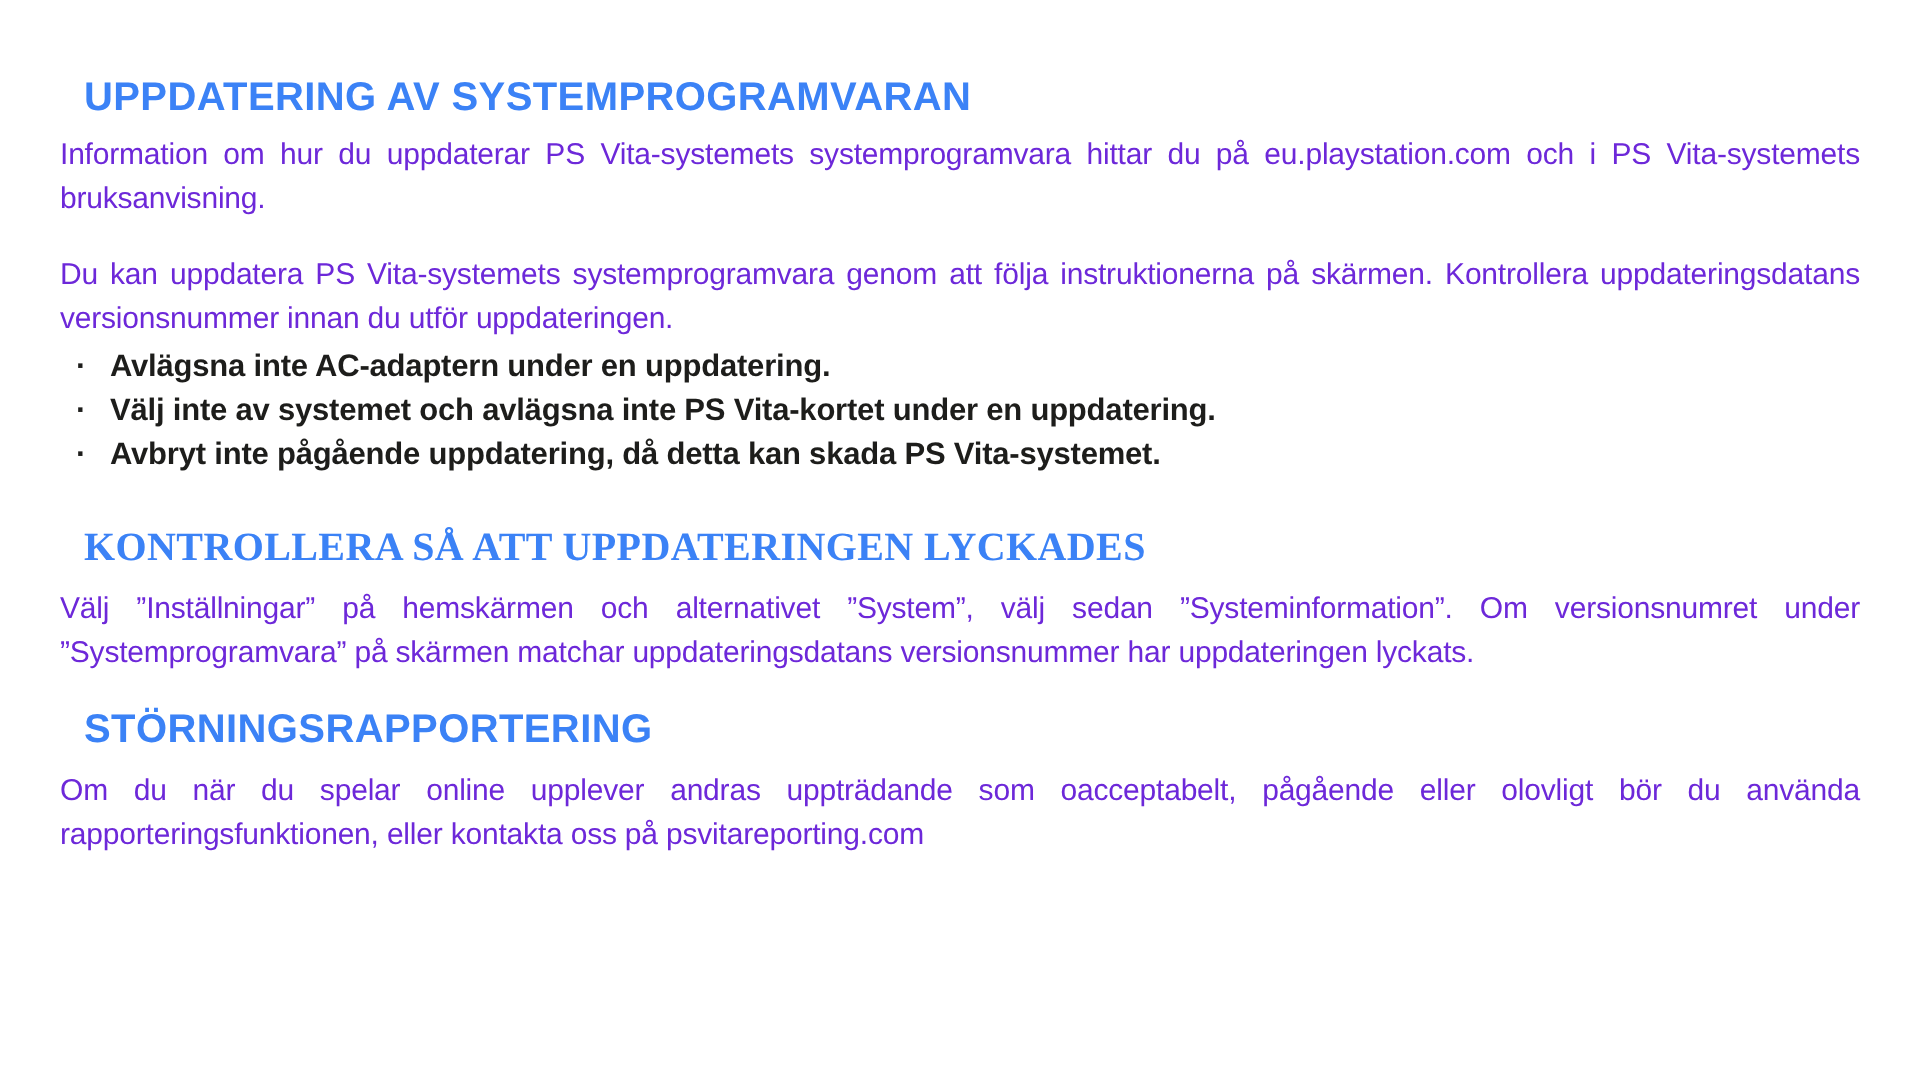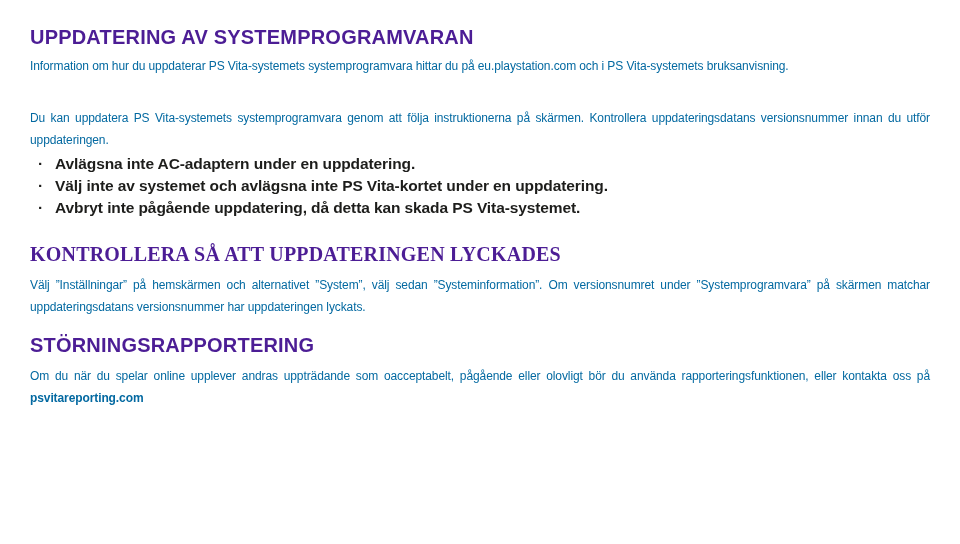--- a/index.html
+++ b/index.html
@@ -12,37 +12,37 @@
     width: 960px;
     height: 544px;
     background: #ffffff;
     box-sizing: border-box;
     padding: 26px 30px 0 30px;
     font-family: "Liberation Sans", sans-serif;
     color: #1d1d1b;
     overflow: hidden;
   }
   .sec-heading {
-    margin: 0;
+    margin: 12px;
     font-size: 20px;
     line-height: 22px;
     font-weight: 700;
     letter-spacing: 0.2px;
-    color: #4c1d95;
+    color: #3b82f6;
   }
   .para {
     margin: 0;
-    font-size: 12px;
+    font-size: 15px;
     line-height: 22px;
     letter-spacing: -0.1px;
     text-align: justify;
-    color: #0369a1;
+    color: #6d28d9;
   }
   .mb-after-heading { margin-bottom: 7px; }
-  .gap-top { margin-top: 30px; }
+  .gap-top { margin-top: 16px; }
   .bullet-list {
     list-style: none;
     margin: 2px 0 0 0;
     padding: 0;
   }
   .bullet-row {
     display: flex;
     align-items: flex-start;
     font-size: 15.5px;
     line-height: 22px;
@@ -53,21 +53,21 @@
     padding-left: 8px;
     box-sizing: border-box;
     font-weight: 700;
   }
   .bullet-text {
     font-weight: 700;
     flex: 1;
   }
   .heading-2 { margin-top: 24px; margin-bottom: 9px; font-family: Liberation Serif, serif; }
   .heading-3 { margin-top: 16px; margin-bottom: 9px; }
-  .bold-inline { font-weight: 700; }
+  .bold-inline { font-weight: 400; }
 </style>
 </head>
 <body>
 
 <div class="page">
 
   <h2 class="sec-heading mb-after-heading">UPPDATERING AV SYSTEMPROGRAMVARAN</h2>
 
   <p class="para">Information om hur du uppdaterar PS Vita-systemets systemprogramvara hittar du på eu.playstation.com och i PS Vita-systemets bruksanvisning.</p>
 

